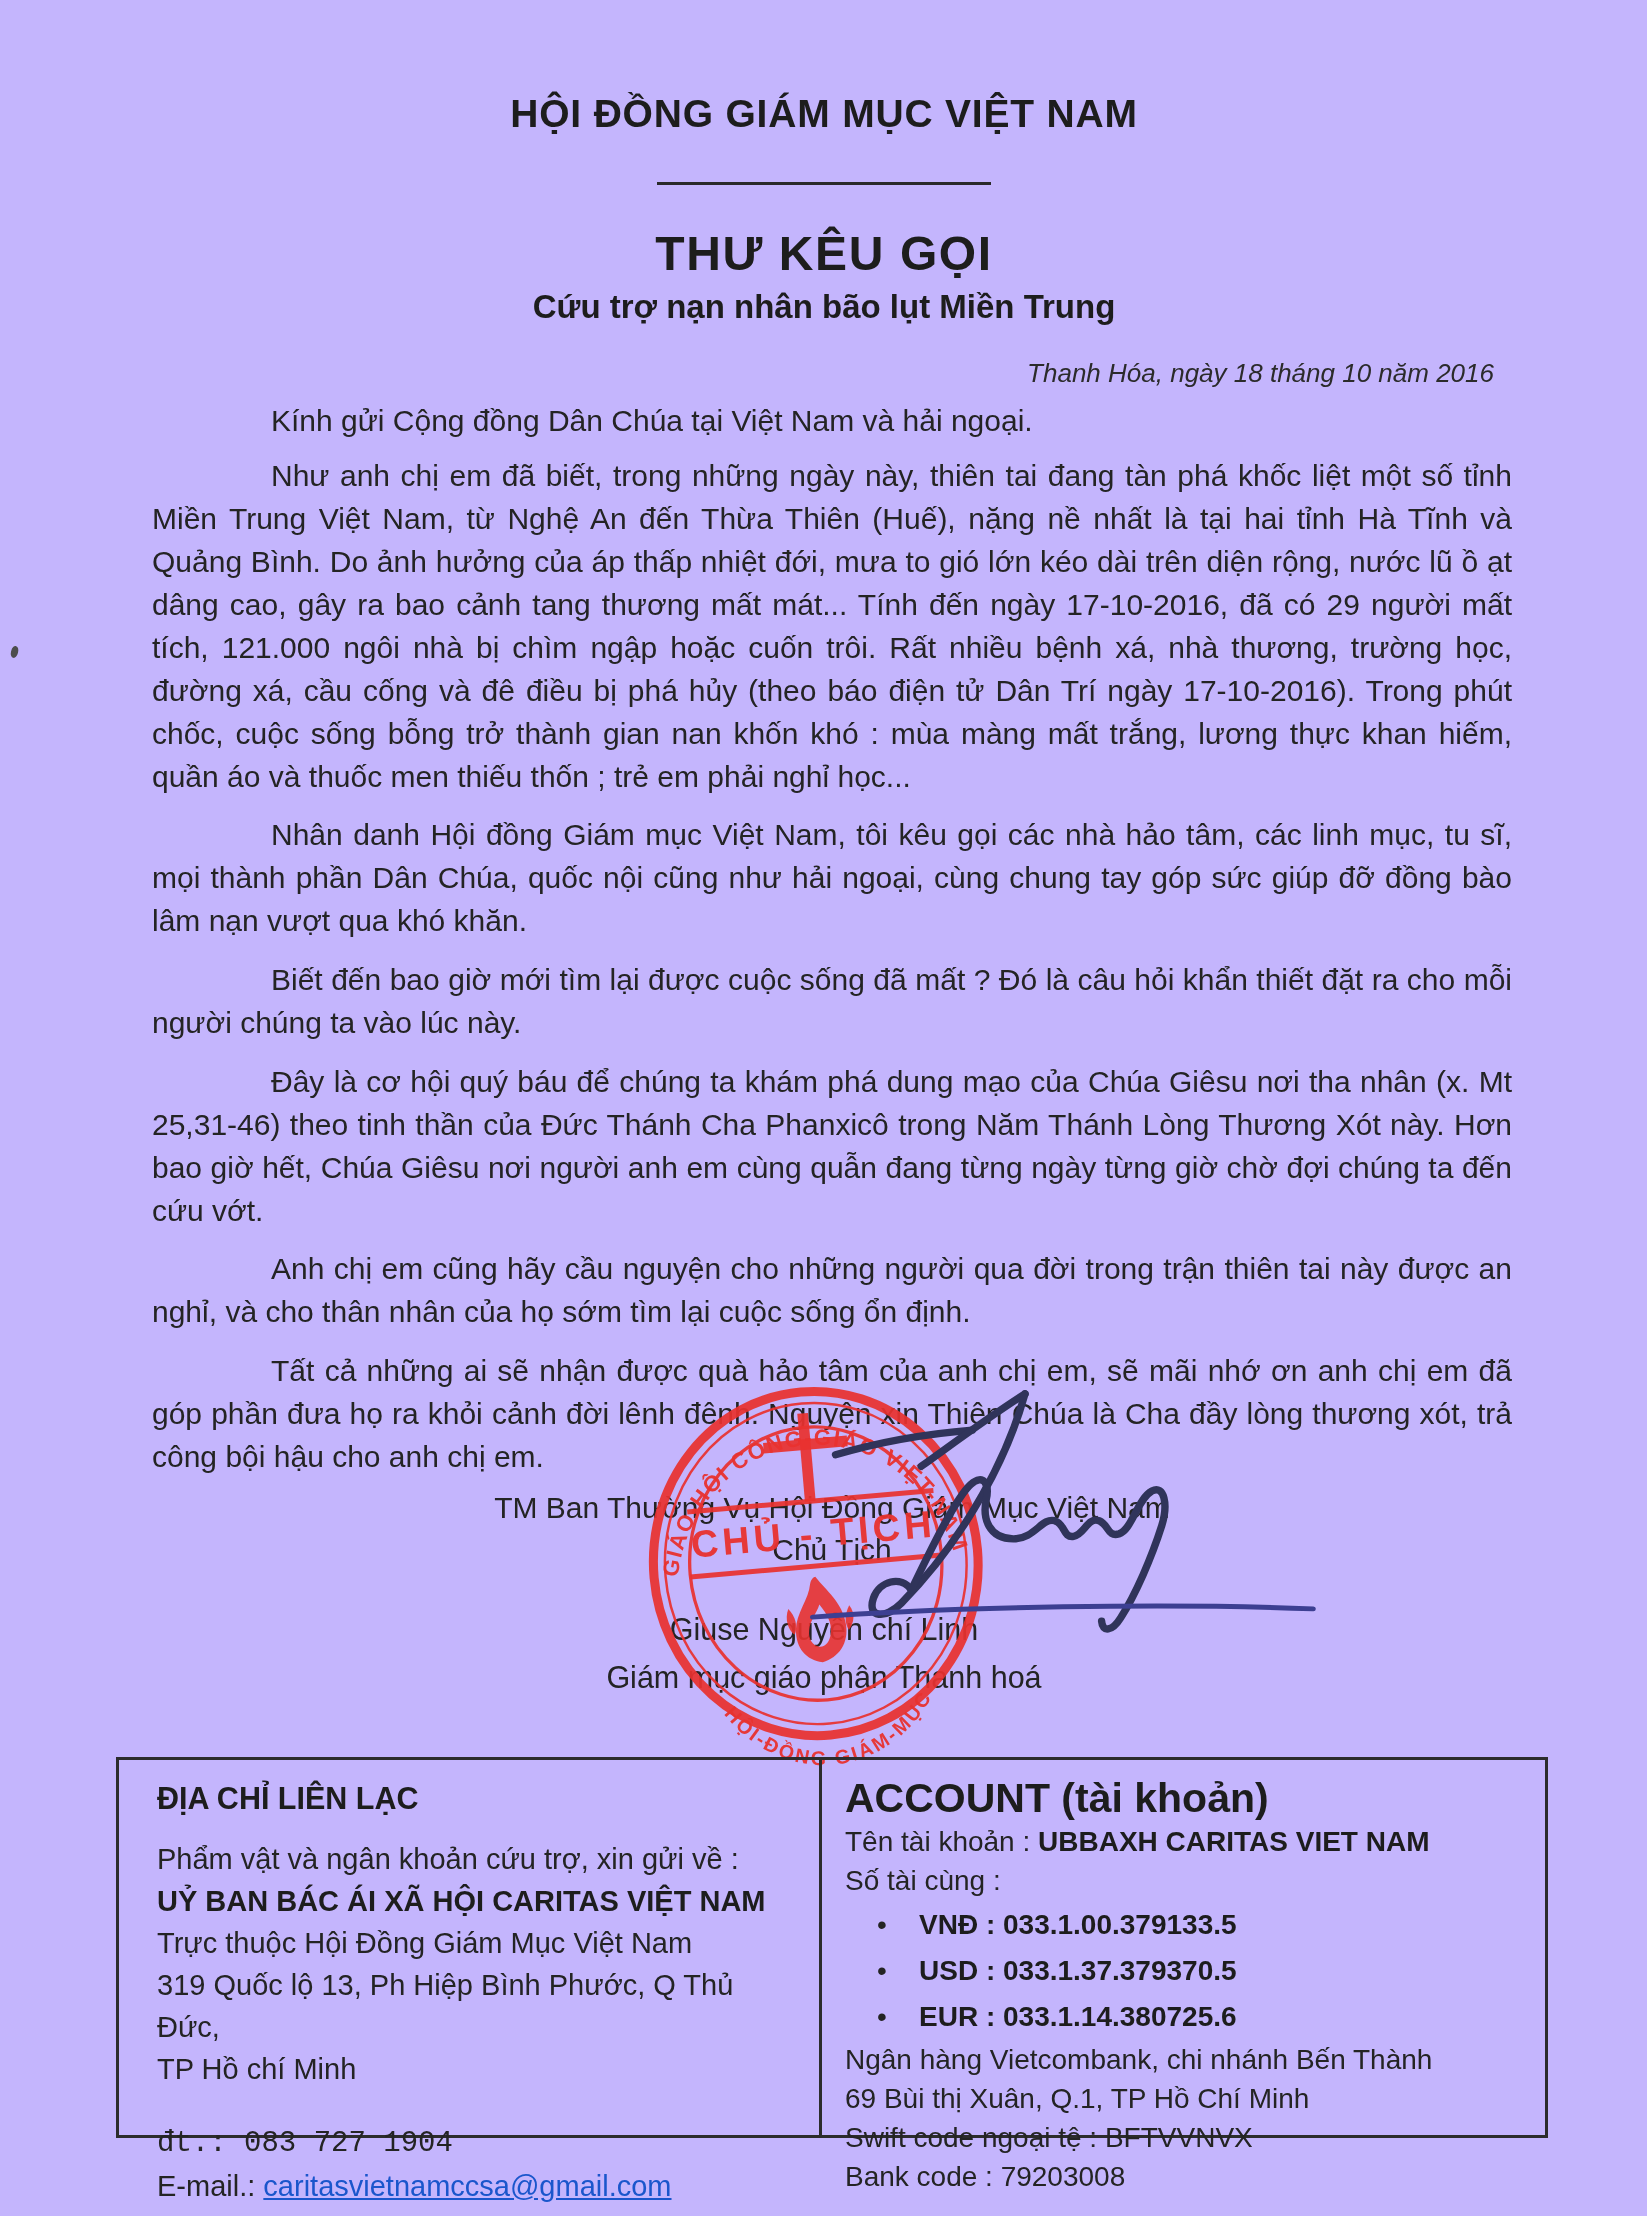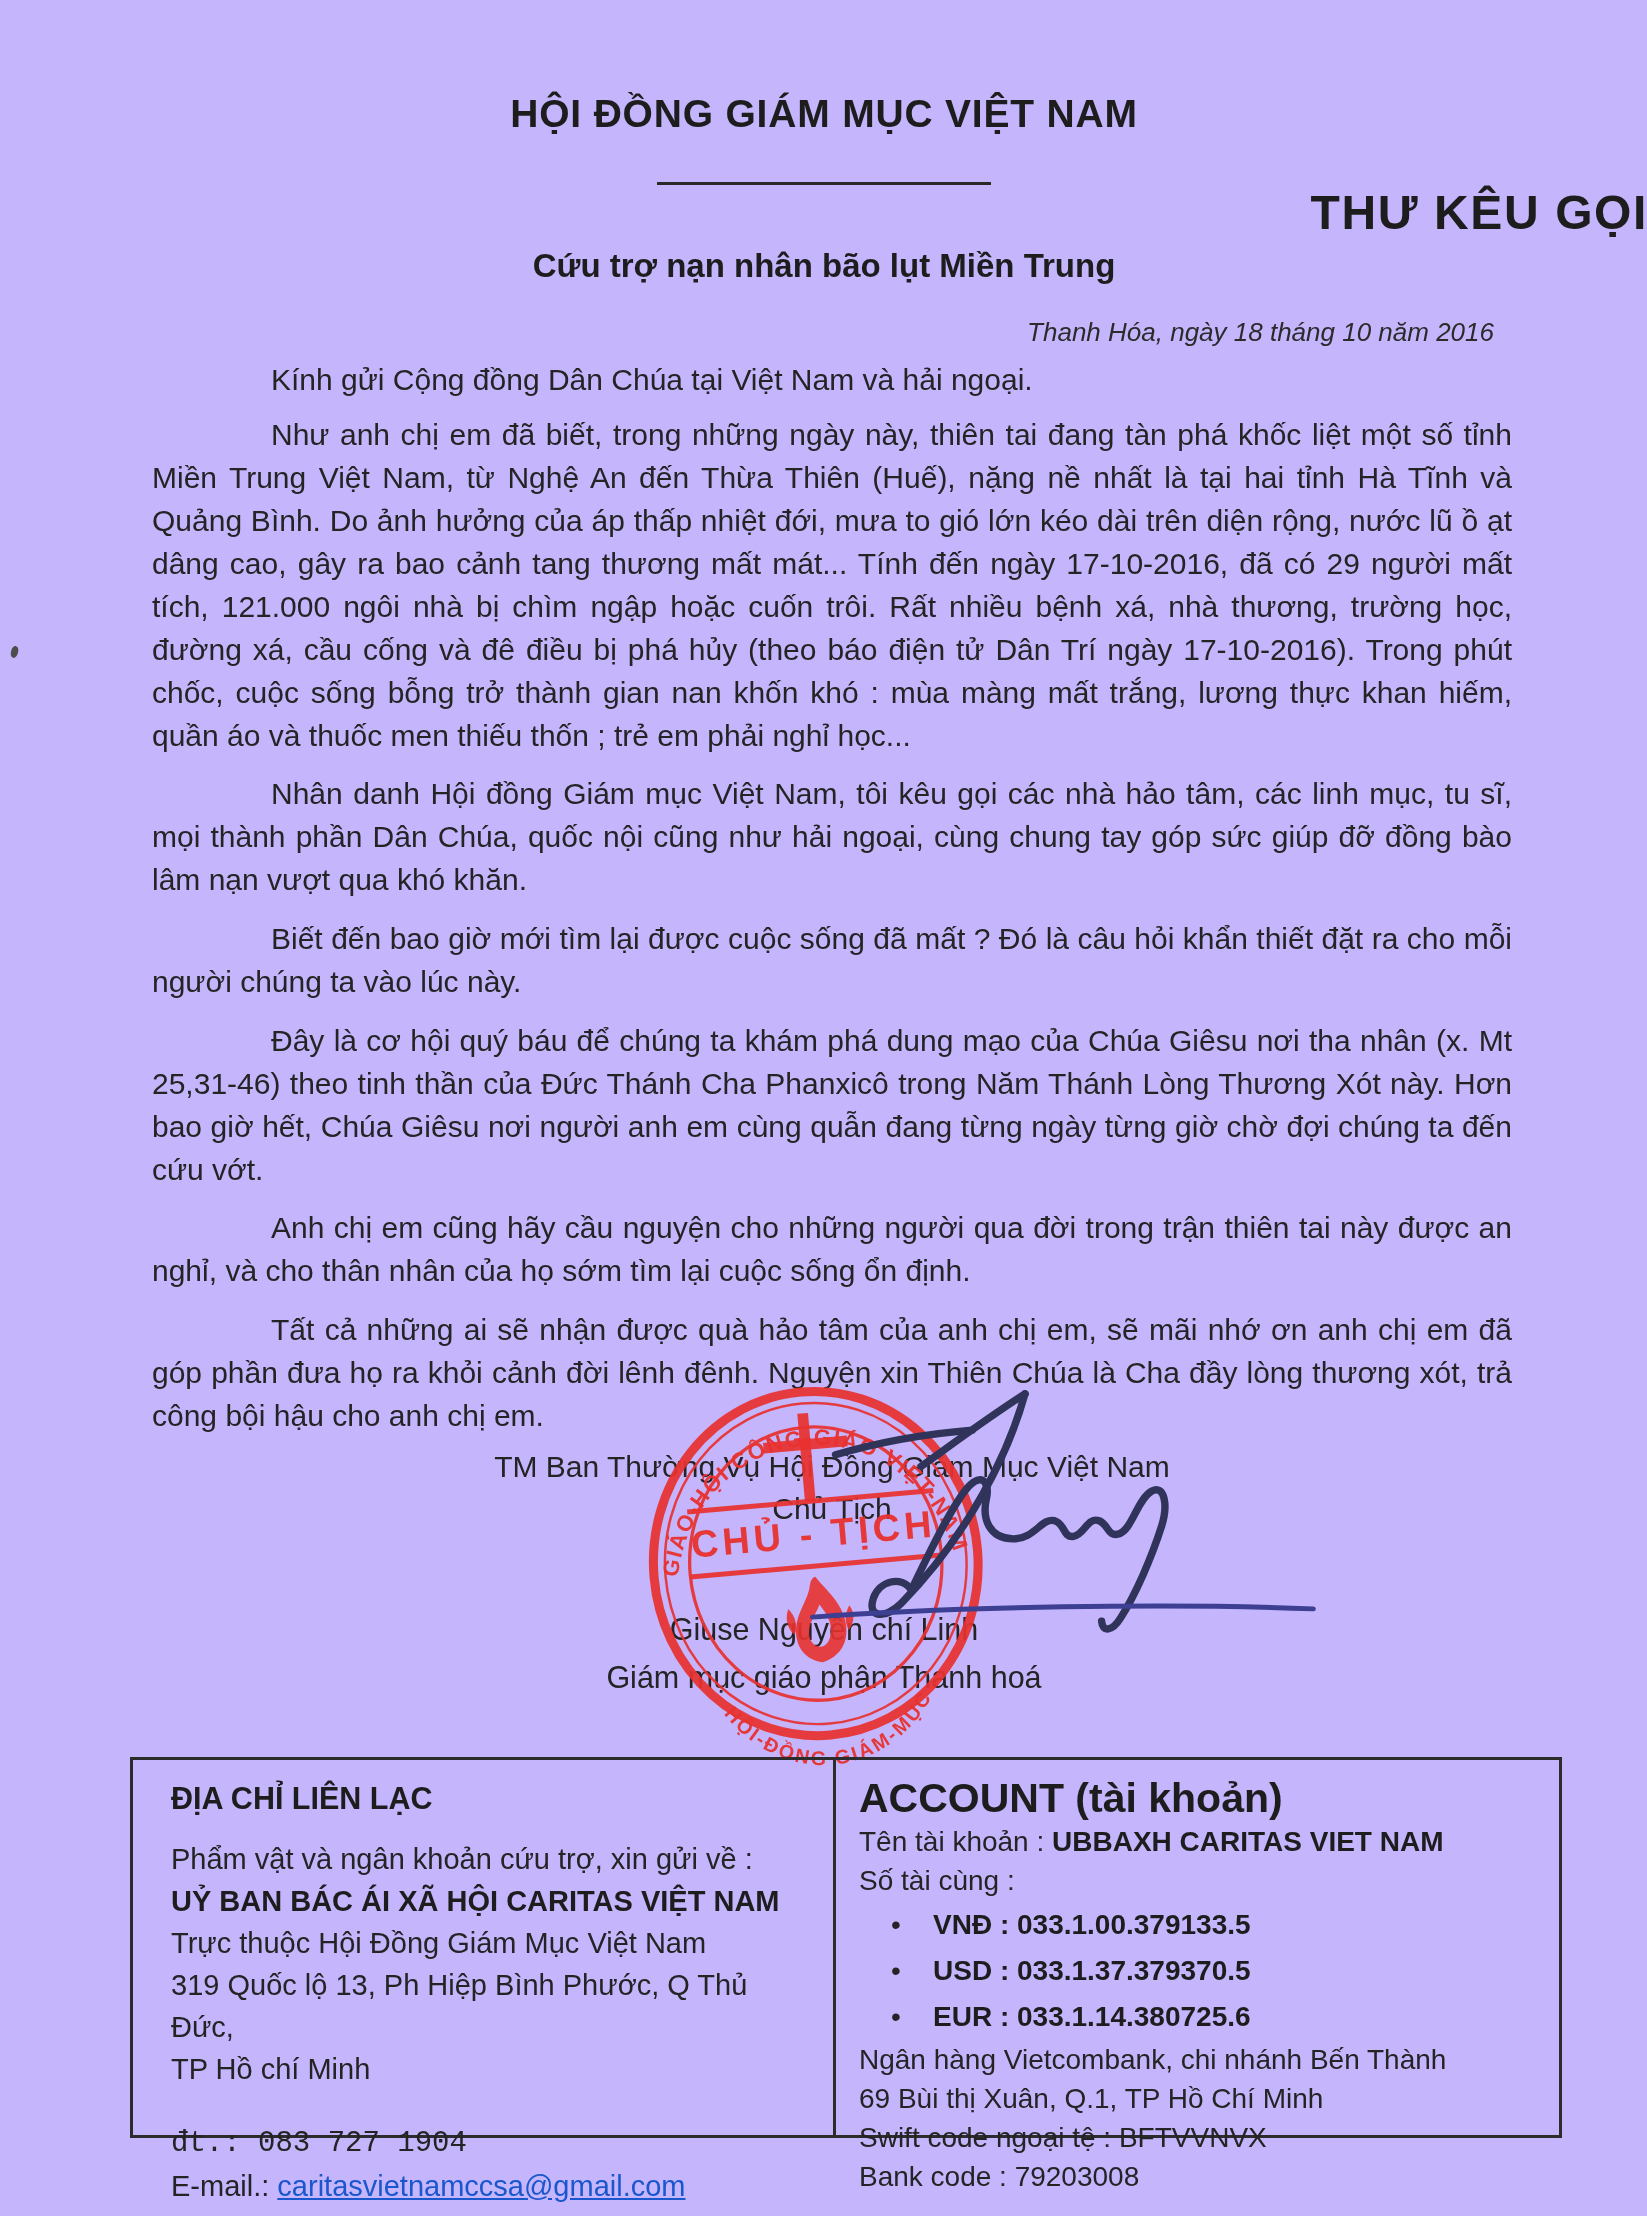--- a/index.html
+++ b/index.html
@@ -13,21 +13,21 @@
   }
   .page{position:relative;width:1648px;height:2216px;overflow:hidden;background:#c4b5fd;}
 
   
   .org-title{
     padding-top:92px;text-align:center;
     font-size:39px;font-weight:bold;color:#1d1d1d;letter-spacing:0.8px;
   }
   .header-divider{width:334px;height:3.3px;background:#2a2a2a;margin:46px auto 0;}
   .letter-title{
-    text-align:right;
+    margin-top:41px;text-align:center;
     font-size:48px;font-weight:bold;color:#1d1d1d;letter-spacing:1.6px;
   }
   .letter-subtitle{
     margin-top:6.6px;text-align:center;
     font-size:33px;font-weight:bold;color:#1d1d1d;
   }
 
   
   .letter-body{margin:0 136px 0 152px;}
   .dateline{
@@ -51,21 +51,21 @@
 
   
   .overlay-svg{position:absolute;left:0;top:0;width:1648px;height:2216px;pointer-events:none;}
   .seal-stroke{fill:none;stroke:#e8322f;opacity:.93;}
   .seal-text{fill:#e8322f;opacity:.95;font-weight:bold;font-family:"Liberation Sans","DejaVu Sans",sans-serif;}
   .sig-stroke{fill:none;stroke:#30345a;stroke-linecap:round;stroke-linejoin:round;}
   .sig-underline{fill:none;stroke:#3c3f92;stroke-linecap:round;}
 
   
   .contact-box{
-    position:absolute;left:130px;top:1757px;width:1426px;height:375px;
+    position:absolute;left:116px;top:1757px;width:1426px;height:375px;
     border:3.3px solid #2c2c2c;display:flex;background:transparent;
   }
   .contact-left{width:700px;padding:21.4px 16.5px 0 38px;box-sizing:border-box;}
   .contact-right{flex:1;border-left:3.3px solid #2c2c2c;padding:15px 13px 0 23px;box-sizing:border-box;}
   .contact-heading{font-size:30.5px;font-weight:bold;color:#1d1d1d;}
   .contact-line{font-size:29px;line-height:42px;color:#242424;}
   .contact-line.bold{font-weight:bold;color:#1d1d1d;}
   .contact-intro{margin-top:21.4px;}
   .contact-phone{margin-top:33px;font-family:Liberation Mono, monospace;}
   .email-line{font-size:29px;line-height:42px;color:#242424;}

